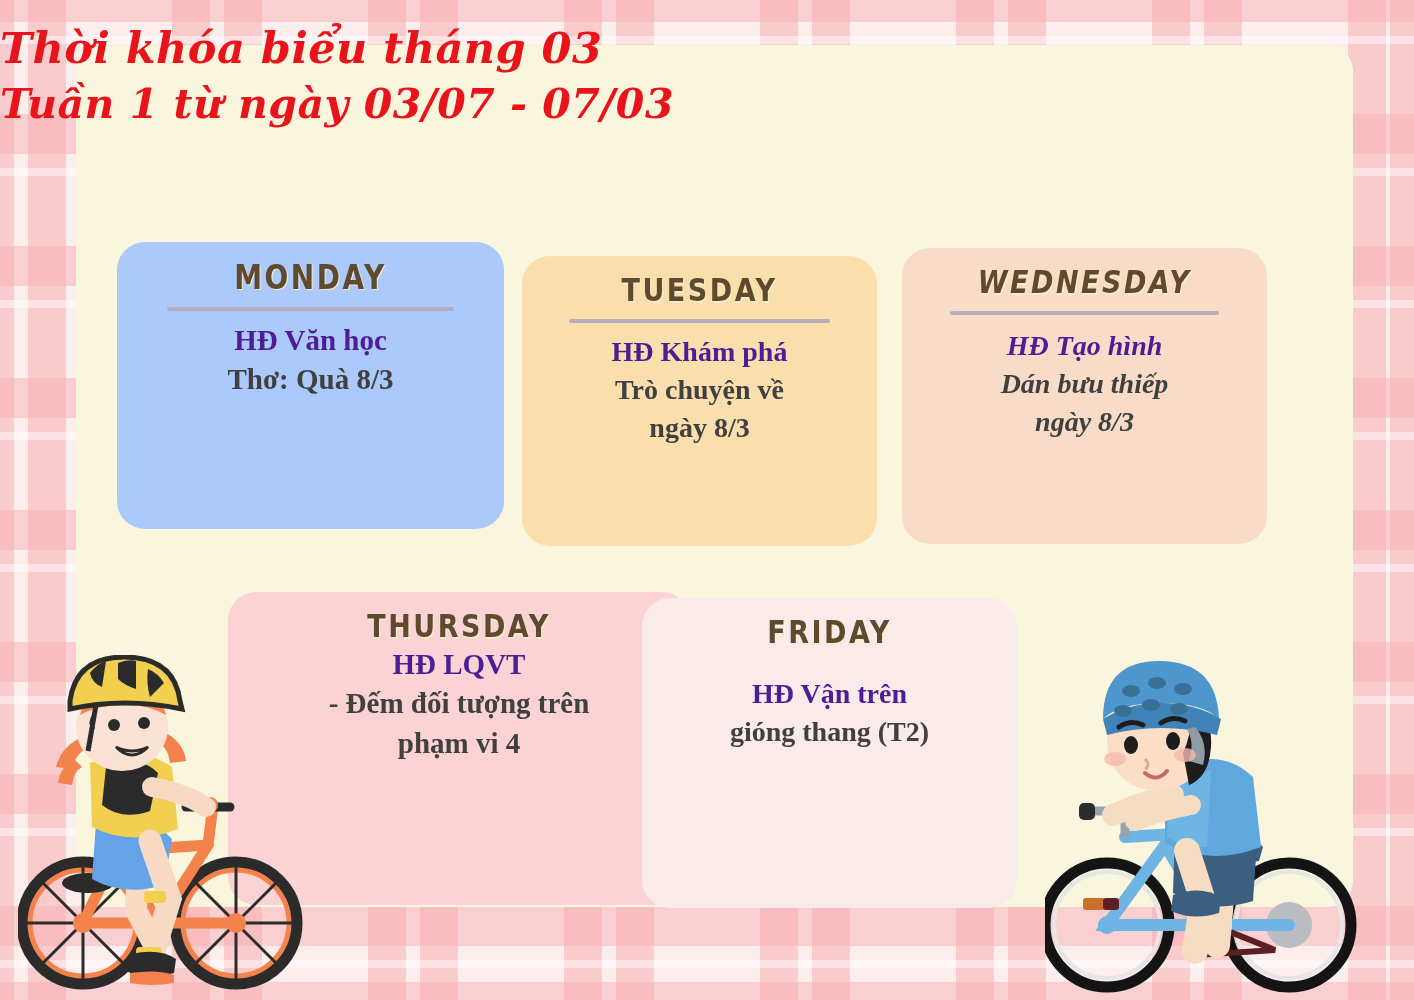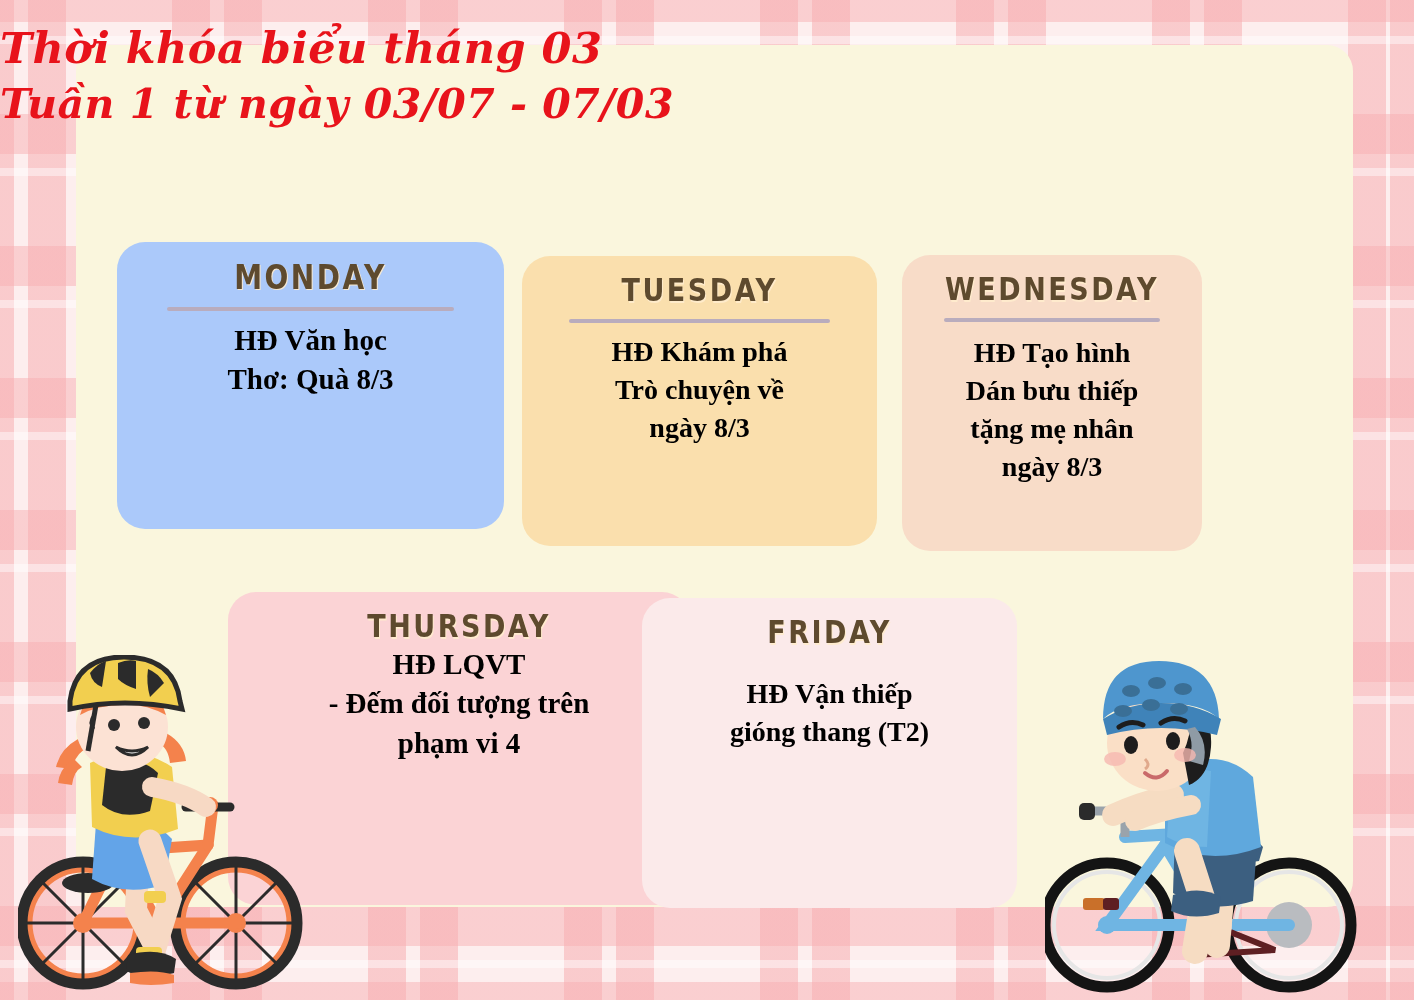--- a/index.html
+++ b/index.html
@@ -115,33 +115,33 @@
     width: 82%;
   }
 
   .card-body {
     font-family: "Liberation Serif", serif;
     font-weight: 700;
     line-height: 1.36;
   }
   .subject {
     display: block;
-    color: #000000;
+    color: #4c1d95;
     font-size: 28px;
   }
   .detail {
     display: block;
-    color: #000000;
+    color: #404040;
     font-size: 28px;
   }
 
   
   #card-monday    { left: 117px;  top: 242px; width: 387px; height: 287px; background: #abc9fa; }
   #card-tuesday   { left: 522px;  top: 256px; width: 355px; height: 290px; background: #fadfad; }
-  #card-wednesday { left: 902px;  top: 255px; width: 300px; height: 296px; background: #f8dcc8; }
+  #card-wednesday { left: 902px;  top: 248px; width: 365px; height: 296px; background: #f8dcc8; font-style: italic; }
   #card-thursday  { left: 228px;  top: 592px; width: 462px; height: 313px; background: #fbd3d5; }
   #card-friday    { left: 642px;  top: 598px; width: 375px; height: 310px; background: #fbeaea; }
 
   #card-monday   .card-header { font-size: 28px; }
   #card-monday   .subject,
   #card-monday   .detail      { font-size: 29px; }
   #card-thursday .subject,
   #card-thursday .detail      { font-size: 29px; }
   #card-thursday .card-body   { }
   #card-friday   .card-body   { margin-top: 30px; }
@@ -186,38 +186,37 @@
       <span class="detail">ngày 8/3</span>
     </div>
   </div>
 
   <div class="card" id="card-wednesday">
     <div class="card-header">WEDNESDAY</div>
     <div class="card-divider"></div>
     <div class="card-body">
       <span class="subject">HĐ Tạo hình</span>
       <span class="detail">Dán bưu thiếp</span>
-      <span class="detail">tặng mẹ nhân</span>
       <span class="detail">ngày 8/3</span>
     </div>
   </div>
 
   <div class="card" id="card-thursday">
     <div class="card-header">THURSDAY</div>
     <div class="card-body">
       <span class="subject">HĐ LQVT</span>
       <span class="detail">- Đếm đối tượng trên</span>
       <span class="detail">phạm vi 4</span>
     </div>
   </div>
 
   <div class="card" id="card-friday">
     <div class="card-header">FRIDAY</div>
     <div class="card-body">
-      <span class="subject">HĐ Vận thiếp</span>
+      <span class="subject">HĐ Vận trên</span>
       <span class="detail">gióng thang (T2)</span>
     </div>
   </div>
 
   <svg class="cyclist" id="girl-cyclist" viewBox="0 0 290 345">
 
     <circle cx="65" cy="268" r="60" fill="none" stroke="#2b2b2b" stroke-width="13"></circle>
     <circle cx="65" cy="268" r="53" fill="none" stroke="#f4824c" stroke-width="5"></circle>
     <g stroke="#2b2b2b" stroke-width="3">
       <line x1="65" y1="268" x2="65" y2="211"></line>

